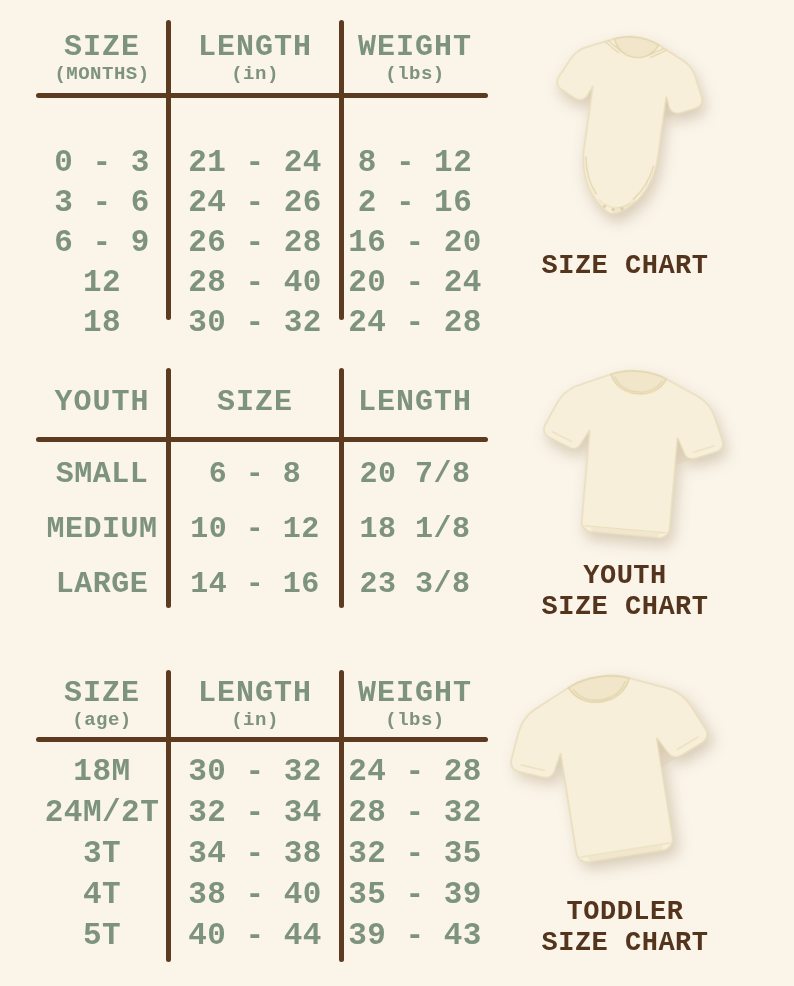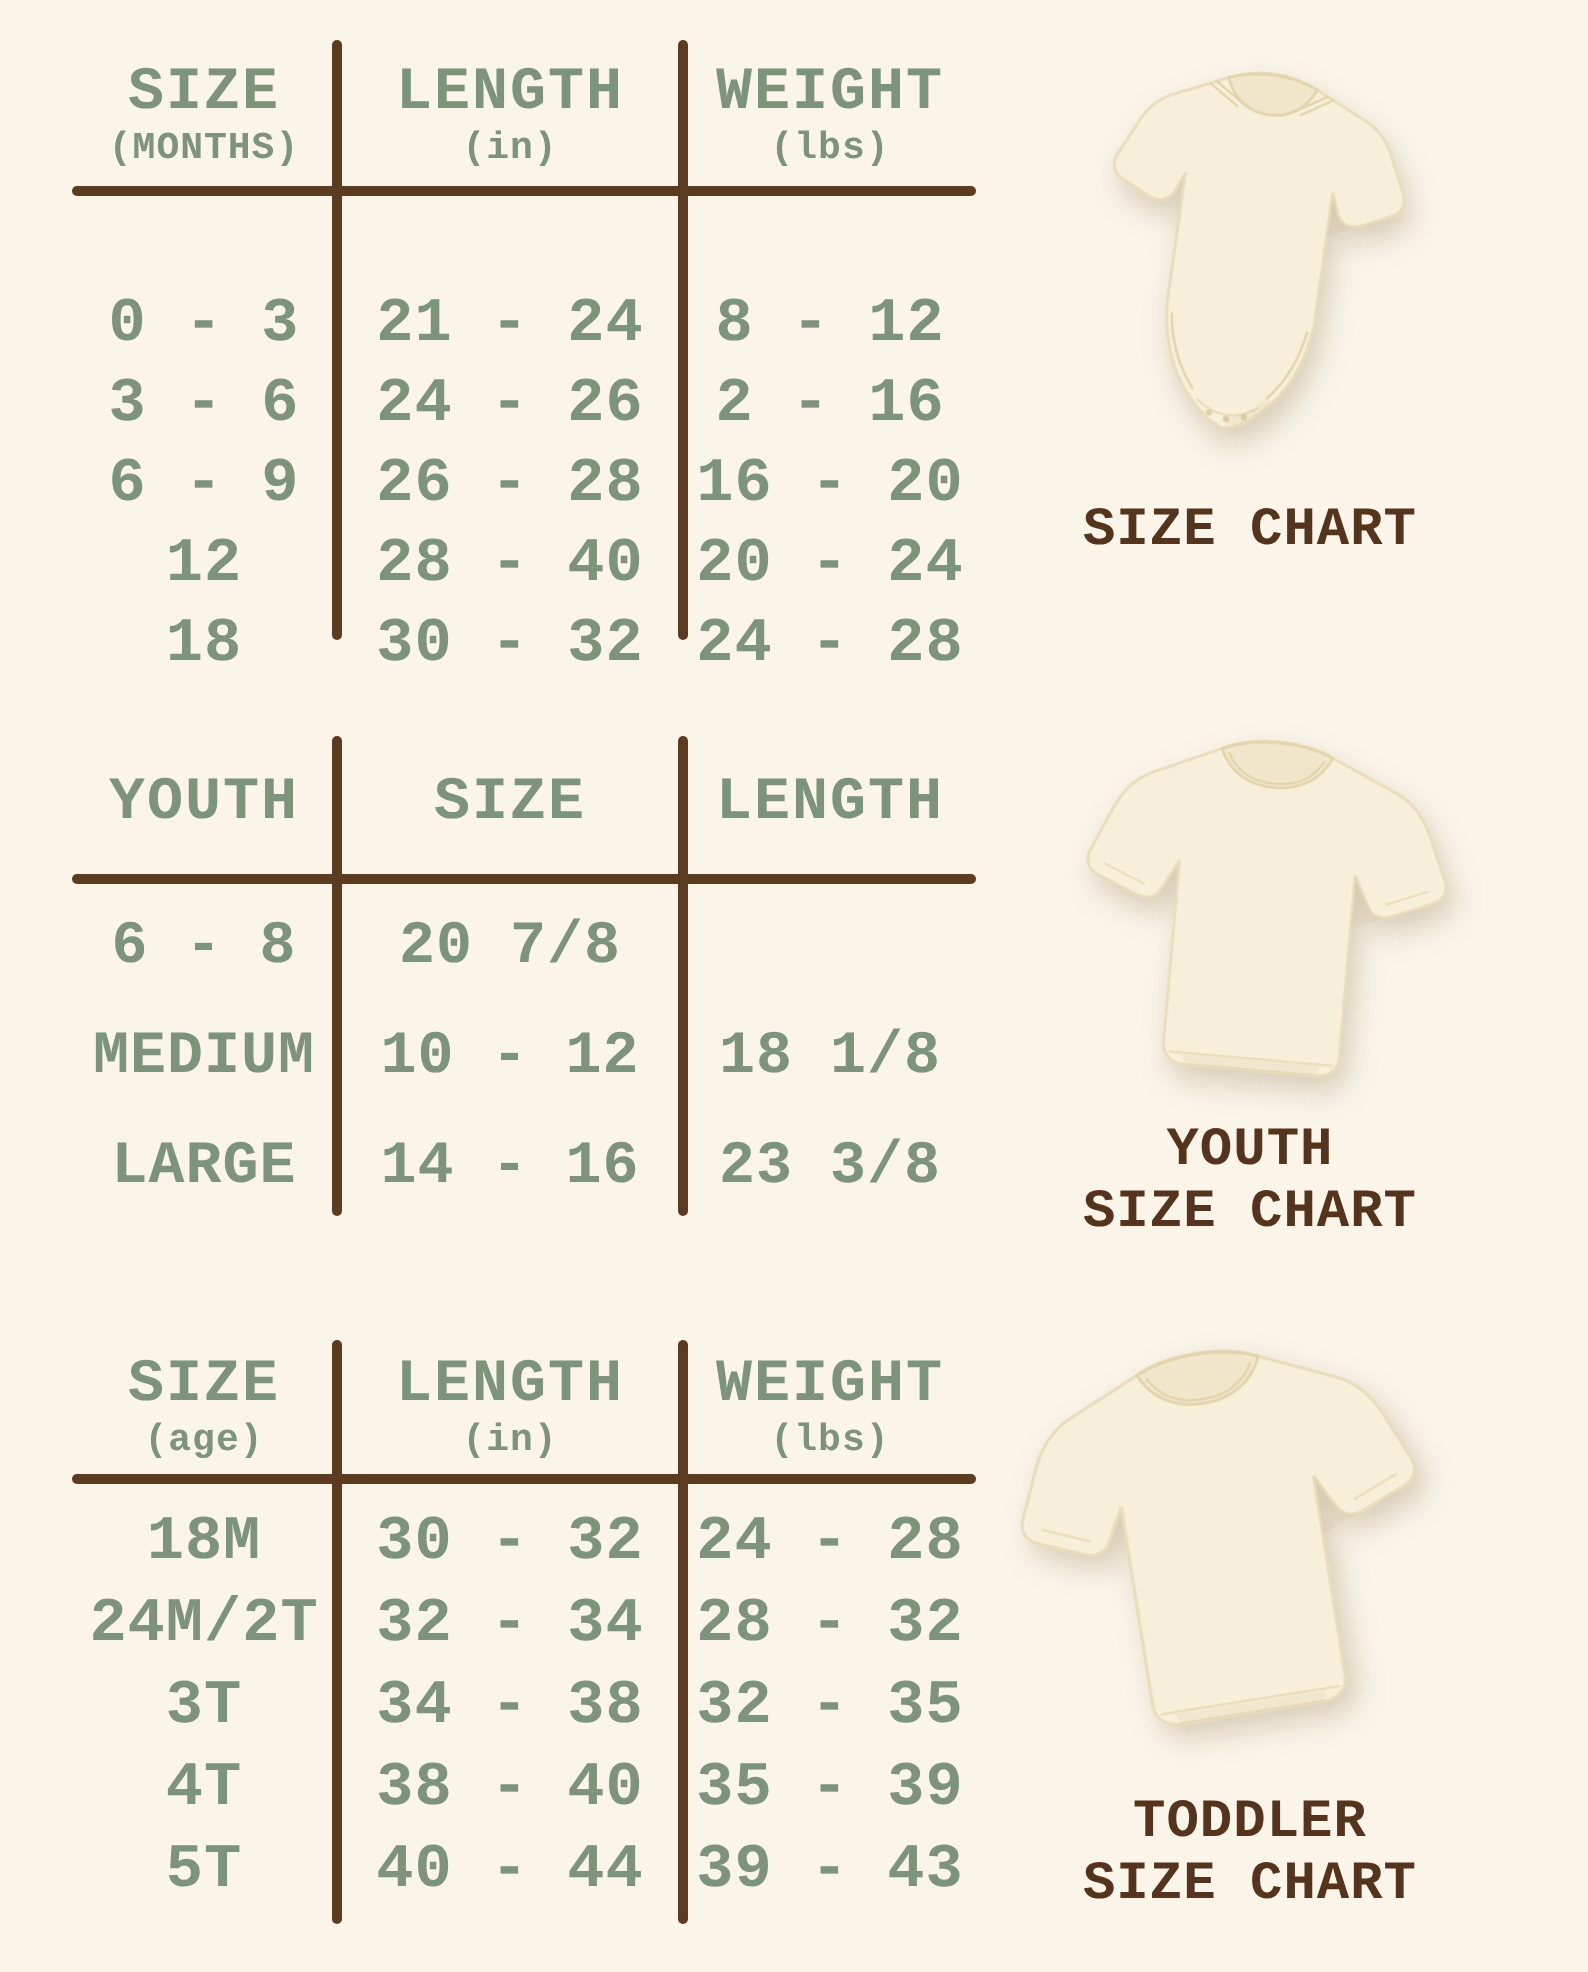--- a/index.html
+++ b/index.html
@@ -122,20 +122,21 @@
 
       </div>
       <div class="th">
         <span class="main">LENGTH</span>
 
       </div>
     </div>
     <div class="hline"></div>
     <div class="tbody">
       <div class="trow">
+        <div class="cell">SMALL</div>
         <div class="cell">6 - 8</div>
         <div class="cell">20 7/8</div>
       </div>
       <div class="trow">
         <div class="cell">MEDIUM</div>
         <div class="cell">10 - 12</div>
         <div class="cell">18 1/8</div>
       </div>
       <div class="trow">
         <div class="cell">LARGE</div>

